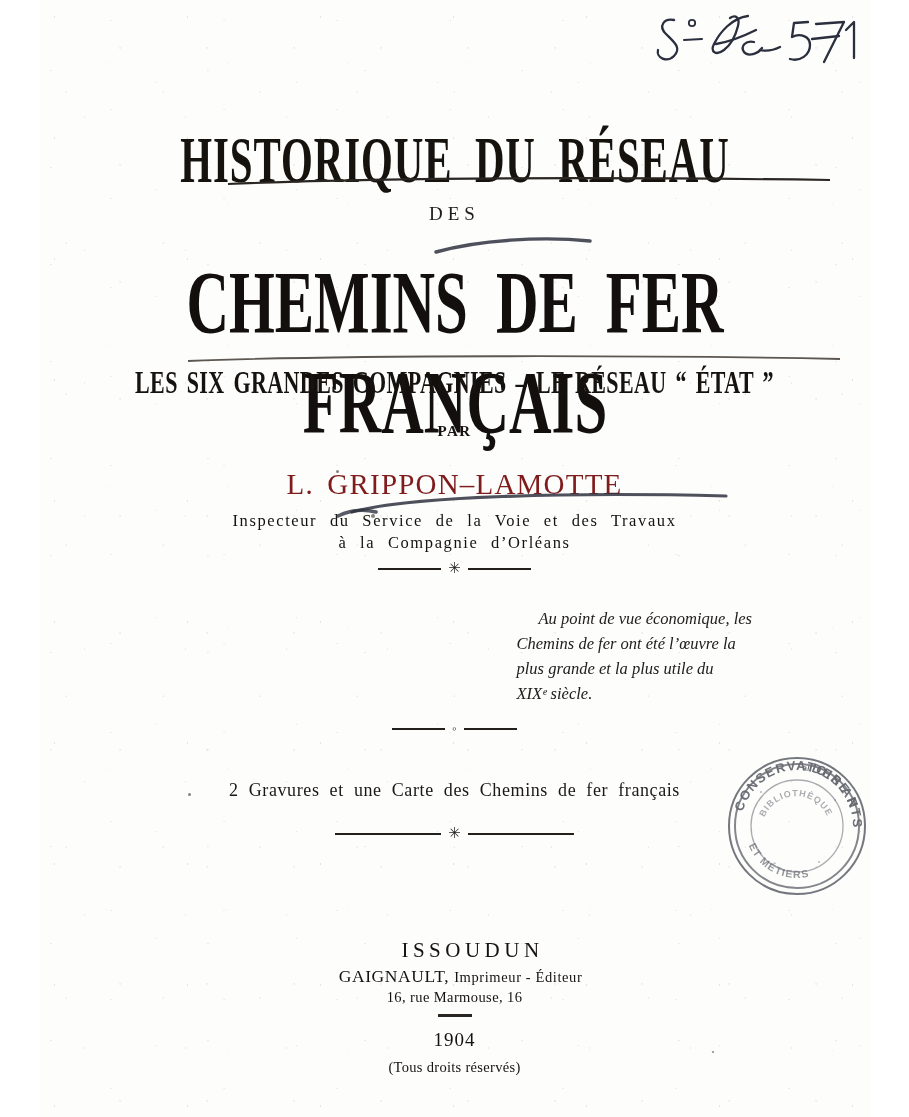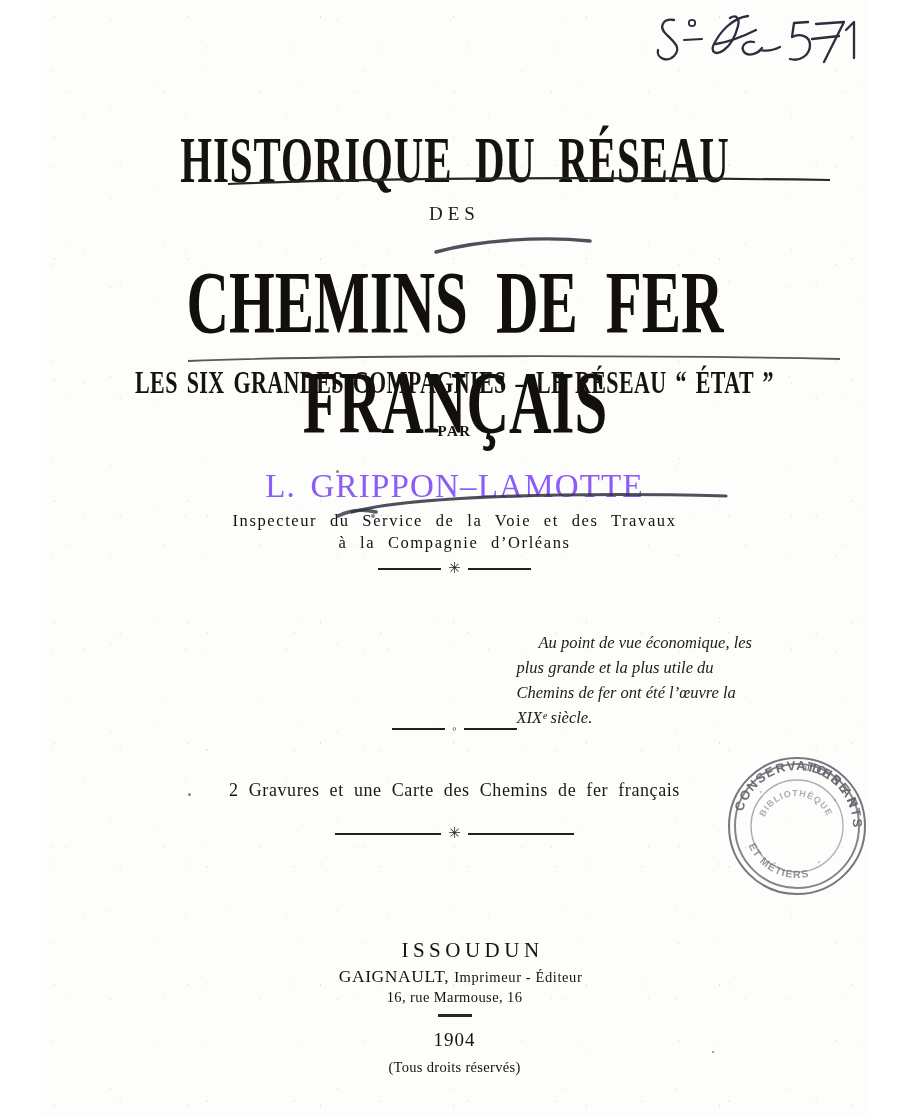--- a/index.html
+++ b/index.html
@@ -104,24 +104,24 @@
     top: 423px;
     left: 0; right: 0;
     font-weight: bold;
     font-size: 15px;
     letter-spacing: 1.5px;
   }
   .t-author {
     position: absolute;
     top: 468px;
     left: 0; right: 0;
-    font-size: 33px;
+    font-size: 29px;
     letter-spacing: 1.2px;
     word-spacing: 5px;
-    color: #8b5cf6;
+    color: #7f1d1d;
   }
   .t-role1 {
     position: absolute;
     top: 511px;
     left: 0; right: 0;
     font-size: 16.5px;
     letter-spacing: 1.6px;
     word-spacing: 7px;
   }
   .t-role2 {
@@ -138,21 +138,20 @@
   .epigraph {
     position: absolute;
     top: 606px;
     left: 477px;
     width: 300px;
     font-style: italic;
     font-size: 16.5px;
     line-height: 25px;
     text-align: justify;
     color: #22201c;
-    margin-top: 24px;
   }
   .epigraph .l1 { text-indent: 22px; }
   .epigraph .last { display: block; }
 
   
   .gravures {
     position: absolute;
     top: 780px;
     left: 0; right: 0;
     font-size: 18px;
@@ -324,22 +323,22 @@
   <div class="t-role2 center">à la Compagnie d’Orléans</div>
 
   <div class="sep sep-star1">
     <span class="bar"></span>
     <span class="orn">✳</span>
     <span class="bar"></span>
   </div>
 
   <div class="epigraph">
     <div class="l1">Au point de vue économique, les</div>
+    <div>Chemins de fer ont été l’œuvre la</div>
     <div>plus grande et la plus utile du</div>
-    <div>Chemins de fer ont été l’œuvre la</div>
     <div class="last">XIXᵉ siècle.</div>
   </div>
 
   <div class="sep sep-ring">
     <span class="bar"></span>
     <span class="orn">◦</span>
     <span class="bar"></span>
   </div>
 
   <div class="gravures center">2 Gravures et une Carte des Chemins de fer français</div>

